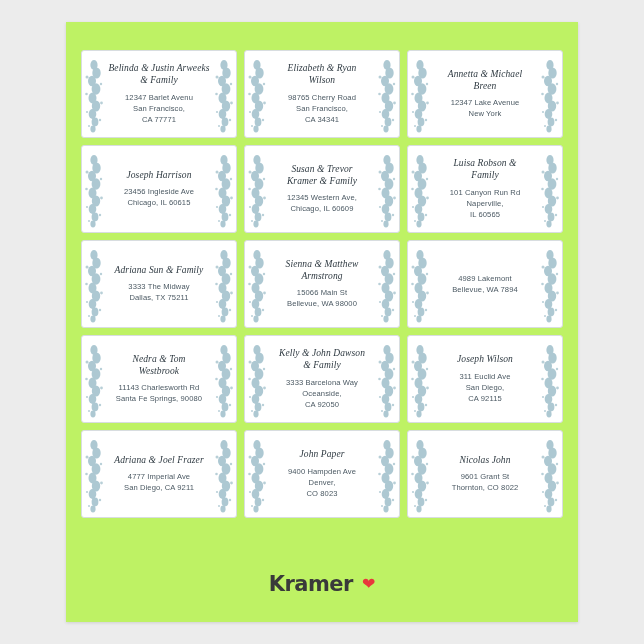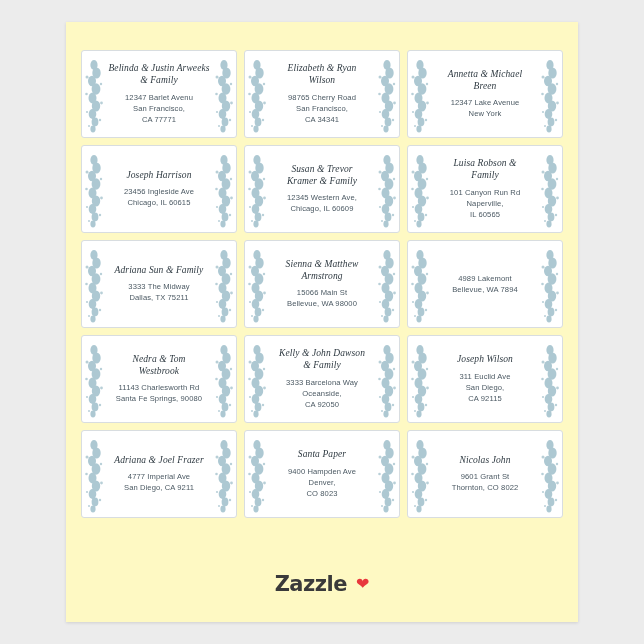--- a/index.html
+++ b/index.html
@@ -12,21 +12,21 @@
     background: #ececec;
     font-family: "Liberation Sans", sans-serif;
     overflow: hidden;
   }
   .sheet {
     position: absolute;
     left: 66px;
     top: 22px;
     width: 512px;
     height: 600px;
-    background: #fef9c3;
+    background: #bef264;
     box-shadow: 0 1px 3px rgba(0,0,0,0.12);
   }
   .labels-grid {
     position: absolute;
     left: 8px;
     top: 28px;
     width: 496px;
     display: flex;
     flex-wrap: wrap;
     gap: 7px 7px;
@@ -797,21 +797,21 @@
       <circle cx="4" cy="20" r="1.5"></circle>
       <circle cx="18" cy="27" r="1.2"></circle>
       <circle cx="3.5" cy="37" r="1.3"></circle>
       <circle cx="18.5" cy="46" r="1.4"></circle>
       <circle cx="4" cy="55" r="1.1"></circle>
       <circle cx="17" cy="63" r="1.2"></circle>
       <circle cx="6" cy="69" r="1"></circle>
     </g>
   </svg>
         <div class="label-inner">
-       <div class="name">Santa Paper</div>
+       <div class="name">John Paper</div>
        <div class="addr">9400  Hampden Ave<br>Denver,<br>CO 8023</div>
      </div>
       </div>
       <div class="label">
   <svg class="motif left" viewBox="0 0 22 78" xmlns="http://www.w3.org/2000/svg">
     <g fill="#9fbfcb" opacity="0.85">
       <ellipse cx="11" cy="8" rx="3.6" ry="5"></ellipse>
       <ellipse cx="13.5" cy="16" rx="4.2" ry="5.6"></ellipse>
       <ellipse cx="9" cy="24" rx="4" ry="5.2"></ellipse>
       <ellipse cx="13" cy="32" rx="4.4" ry="5.8"></ellipse>
@@ -854,16 +854,16 @@
     </g>
   </svg>
         <div class="label-inner">
        <div class="name">Nicolas John</div>
        <div class="addr">9601 Grant St<br>Thornton, CO 8022</div>
      </div>
       </div>
     </div>
 
   <div class="footer">
-    <span class="brand">Zazzle</span>
+    <span class="brand">Kramer</span>
     <span class="heart">❤</span>
   </div>
 </div>
 
 </body></html>

